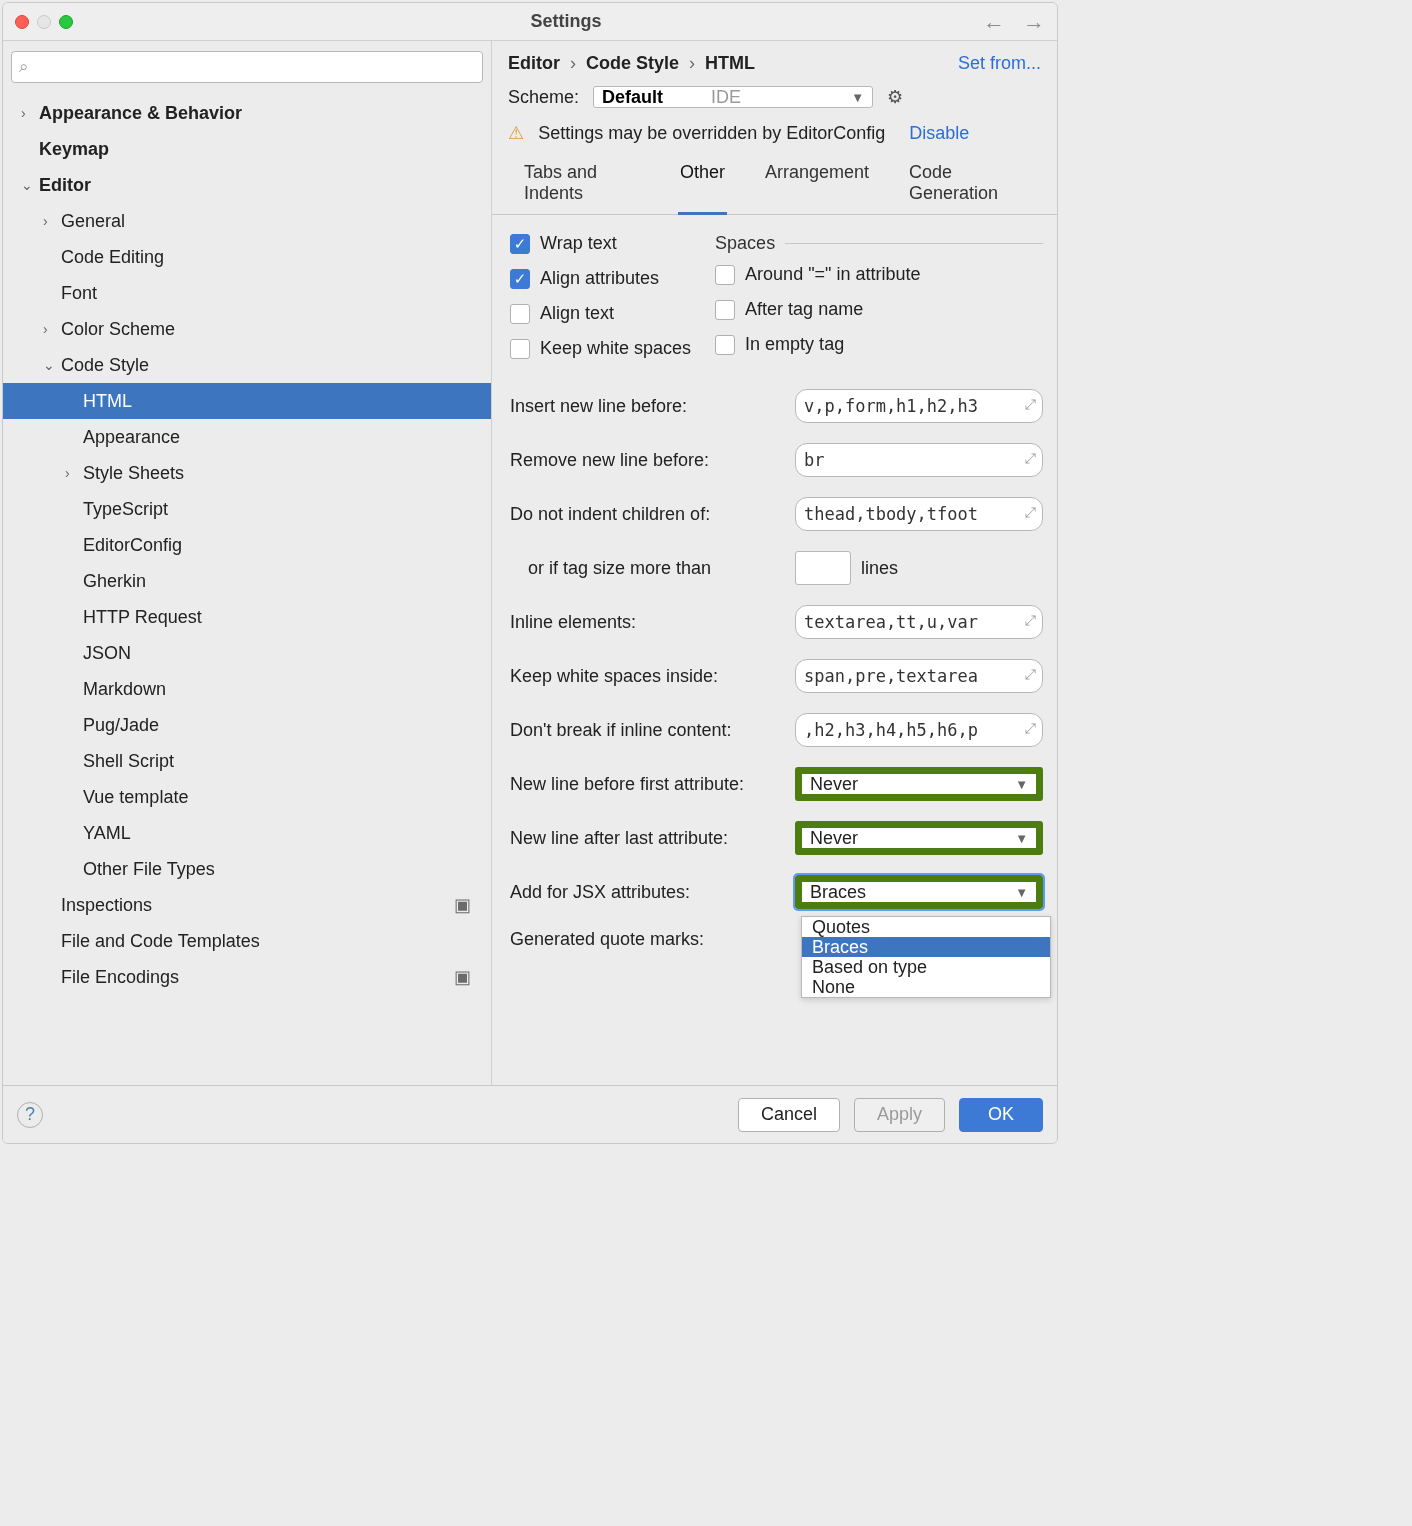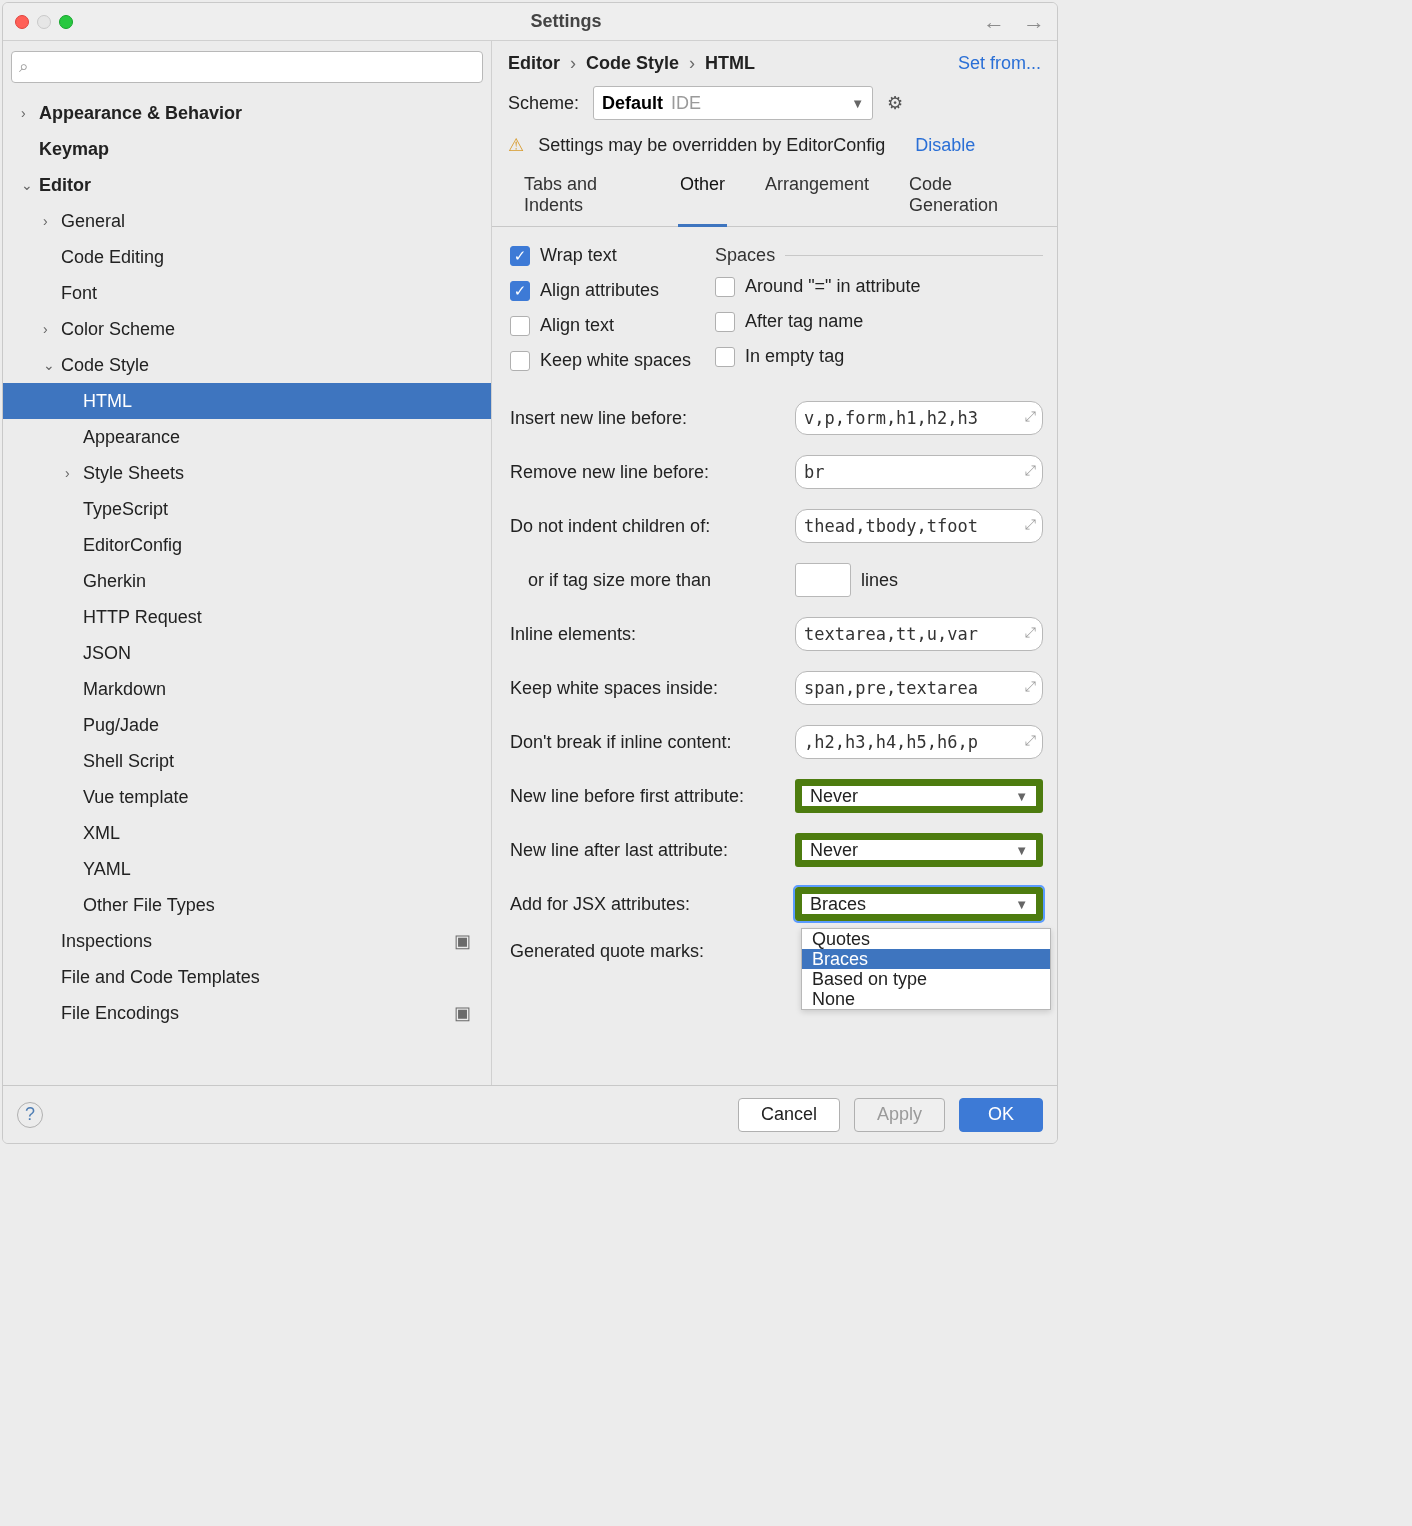--- a/index.html
+++ b/index.html
@@ -28,28 +28,28 @@
   .chev.none{visibility:hidden;}
   .bold{font-weight:700;}
   .sel{background:#3e75bf;color:#fff;}
   .trail-icon{margin-left:auto;margin-right:20px;color:#6b6b6b;}
   .main{flex:1;display:flex;flex-direction:column;background:#ececec;}
   .crumbbar{display:flex;align-items:center;padding:12px 16px 0 16px;}
   .crumb{font-weight:700;color:#222;}
   .crumbsep{margin:0 10px;color:#6a6a6a;}
   .setfrom{margin-left:auto;color:#2a6fd6;}
   .schemerow{display:flex;align-items:center;padding:12px 16px 14px 16px;gap:14px;}
-  .combo{height:34px;border:1px solid #b8b8b8;background:#fff;border-radius:3px;display:flex;align-items:center;padding:0 8px;min-width:280px;position:relative;}
+  .combo{height:22px;border:1px solid #b8b8b8;background:#fff;border-radius:3px;display:flex;align-items:center;padding:0 8px;min-width:280px;position:relative;gap:40px;}
   .combo .val{color:#000;}
   .combo .ide{color:#9a9a9a;margin-left:8px;}
   .combo .dd{position:absolute;right:8px;color:#666;font-size:13px;}
   .gear{color:#555;font-size:18px;}
   .banner{display:flex;align-items:center;gap:14px;padding:0 16px 10px 16px;}
   .warnicon{color:#d79a2b;font-size:18px;}
-  .banner a{color:#2a6fd6;margin-left:16px;text-decoration:none;}
+  .banner a{color:#2a6fd6;margin-left:10px;text-decoration:none;}
   .tabs{display:flex;gap:36px;padding:0 30px;border-bottom:1px solid #c8c8c8;}
   .tab{padding:8px 2px 10px 2px;color:#333;}
   .tab.active{color:#111;border-bottom:3px solid #3e75bf;margin-bottom:-1px;}
   .panel{flex:1;background:#ececec;padding:18px 14px 8px 18px;display:flex;flex-direction:column;overflow:hidden;}
   .toprow{display:flex;}
   .cblist{display:flex;flex-direction:column;gap:14px;}
   .cb{display:flex;align-items:center;gap:10px;}
   .cbox{width:20px;height:20px;border:1px solid #b0b0b0;border-radius:3px;background:#fff;display:flex;align-items:center;justify-content:center;font-size:15px;}
   .cbox.checked{background:#3d7ad6;border-color:#3d7ad6;color:#fff;}
   .fset{margin-left:24px;flex:1;}
@@ -174,24 +174,20 @@
           <div class="trow indent2">
             <span class="chev none"></span>
             <span>Shell Script</span>
           </div>
           <div class="trow indent2">
             <span class="chev none"></span>
             <span>Vue template</span>
           </div>
           <div class="trow indent2">
             <span class="chev none"></span>
-            <span>XML</span>
-          </div>
-          <div class="trow indent2">
-            <span class="chev none"></span>
             <span>YAML</span>
           </div>
           <div class="trow indent2">
             <span class="chev none"></span>
             <span>Other File Types</span>
           </div>
           <div class="trow indent1">
             <span class="chev none"></span>
             <span>Inspections</span>
             <span class="trail-icon">▣</span>

